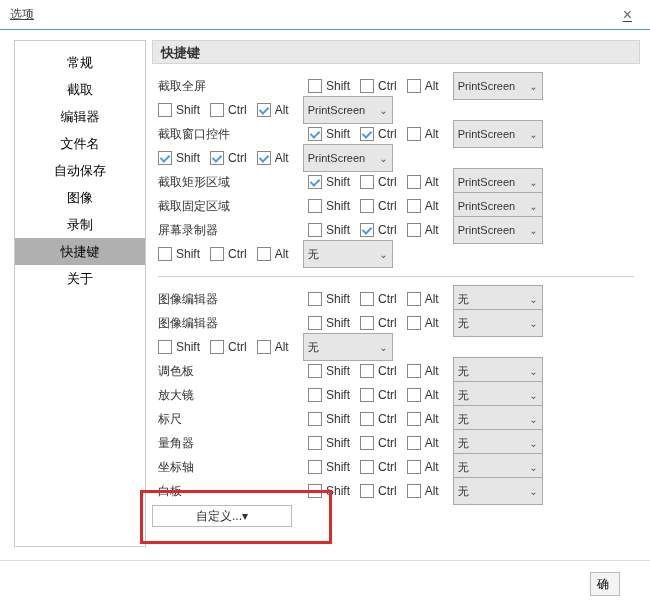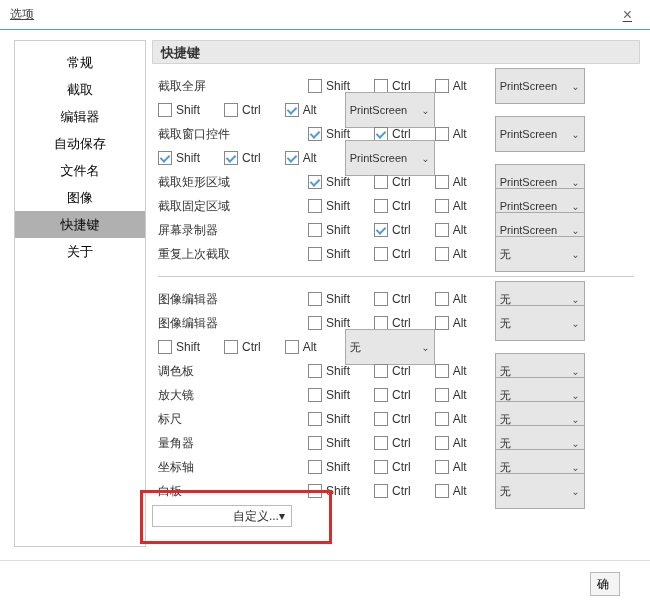--- a/index.html
+++ b/index.html
@@ -8,48 +8,49 @@
 .closebtn { font-size: 16px; color: #666; padding: 4px 8px; cursor: default; }
 .body { display: flex; height: 527px; }
 .sidebar { width: 132px; border: 1px solid #ccc; margin: 10px 0 10px 14px; padding-top: 8px; background: #fff; }
 .sideitem { height: 27px; line-height: 27px; text-align: center; font-size: 13px; color: #000000; cursor: default; }
 .sideitem.active { background: #b0b0b0; }
 .main { flex: 1; padding: 0 10px 0 6px; position: relative; }
 .headerbar { background: #e9e9e9; border: 1px solid #d4d4d4; height: 24px; line-height: 24px; font-size: 13px; font-weight: bold; color: #333; padding-left: 8px; margin: 10px 0 10px 0; }
 .rows { padding: 0 6px; }
 .row { display: flex; align-items: center; height: 24px; font-size: 12px; color: #333; }
 .row .label { width: 150px; }
-.mods { display: flex; gap: 18px; align-items: center; }
+.mods { display: flex; gap: 4px; align-items: center; }
 .chk { display: flex; align-items: center; margin-right: 6px; }
 .chk .box { width: 14px; height: 14px; border: 1px solid #888; background: #fff; margin-right: 4px; display: flex; align-items: center; justify-content: center; }
 .chk .box.checked::after { content: ""; width: 4px; height: 7px; border: solid #499dd9; border-width: 0 2px 2px 0; transform: rotate(45deg); margin-top: -2px; }
-.sel { width: 90px; height: 36px; border: 1px solid #aaa; background: #e6e6e6; font-size: 11px; padding: 0 4px; display: flex; align-items: center; justify-content: space-between; margin-left: 4px; }
+.sel { width: 90px; height: 28px; border: 1px solid #aaa; background: #e6e6e6; font-size: 11px; padding: 0 4px; display: flex; align-items: center; justify-content: space-between; margin-left: 4px; }
 .sel .arrow { font-size: 10px; color: #555; }
 .hr { border: 0; border-top: 1px solid #ccc; margin: 10px 6px; }
 .redbox { position: absolute; border: 3px solid #d92b2b; left: -6px; top: 460px; width: 192px; height: 54px; pointer-events: none; }
-.custom { position: absolute; left: 6px; top: 475px; width: 140px; height: 22px; border: 1px solid #bbb; background: #fff; font-size: 12px; color: #333; display: flex; align-items: center; justify-content: flex-end; padding: 0 6px; }
+.custom { position: absolute; left: 6px; top: 475px; width: 140px; height: 22px; border: 1px solid #bbb; background: #fff; font-size: 12px; color: #333; display: flex; align-items: center; justify-content: center; padding: 0 6px; }
 .footer { position: absolute; bottom: 0; left: 0; right: 0; height: 46px; border-top: 1px solid #ddd; display: flex; justify-content: flex-end; align-items: center; padding-right: 30px; }
 .btn { width: 30px; height: 24px; border: 1px solid #bbb; background: #f4f4f4; font-size: 12px; text-align: left; padding: 3px 6px; overflow: hidden; white-space: nowrap; }
 </style>
 </head>
 <body>
 
 <div class="titlebar">
   <span>选项</span>
   <span class="closebtn">×</span>
 </div>
 
 <div class="body">
   <div class="sidebar" id="sidebar">
       <div class="sideitem">常规</div>
       <div class="sideitem">截取</div>
       <div class="sideitem">编辑器</div>
+      <div class="sideitem">文件名</div>
       <div class="sideitem">自动保存</div>
-      <div class="sideitem">文件名</div>
       <div class="sideitem">图像</div>
+      <div class="sideitem">录制</div>
       <div class="sideitem active">快捷键</div>
       <div class="sideitem">关于</div>
     </div>
   <div class="main">
     <div class="headerbar">快捷键</div>
     <div class="rows" id="group1">
         <div class="row">
           <div class="label">截取全屏</div>
           <div class="mods">
             <div class="chk">
@@ -188,21 +189,20 @@
               <div class="box"></div>
               <span>Alt</span>
             </div>
             <div class="sel">
               <span>PrintScreen</span>
               <span class="arrow">⌄</span>
             </div>
           </div>
         </div>
         <div class="row">
-          <div class="label">重复上次截取</div>
           <div class="mods">
             <div class="chk">
               <div class="box"></div>
               <span>Shift</span>
             </div>
             <div class="chk">
               <div class="box"></div>
               <span>Ctrl</span>
             </div>
             <div class="chk">

